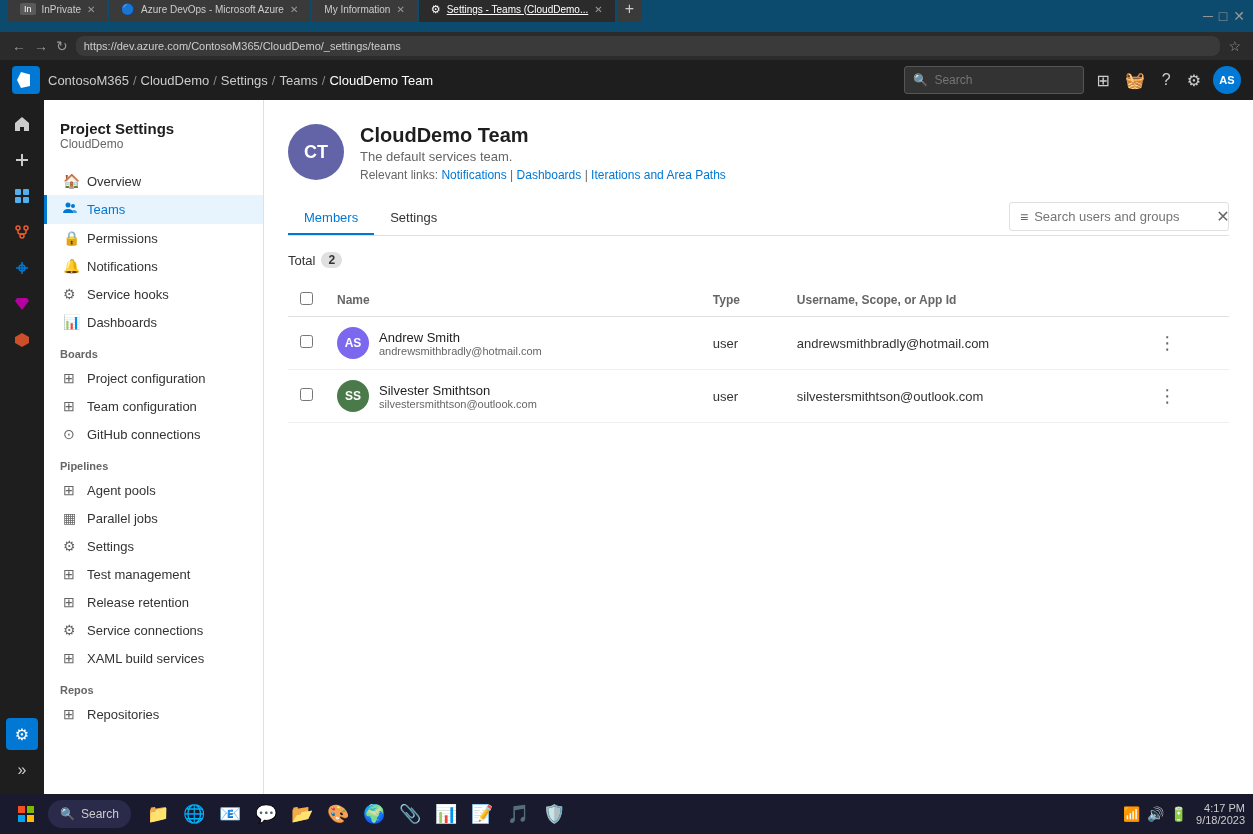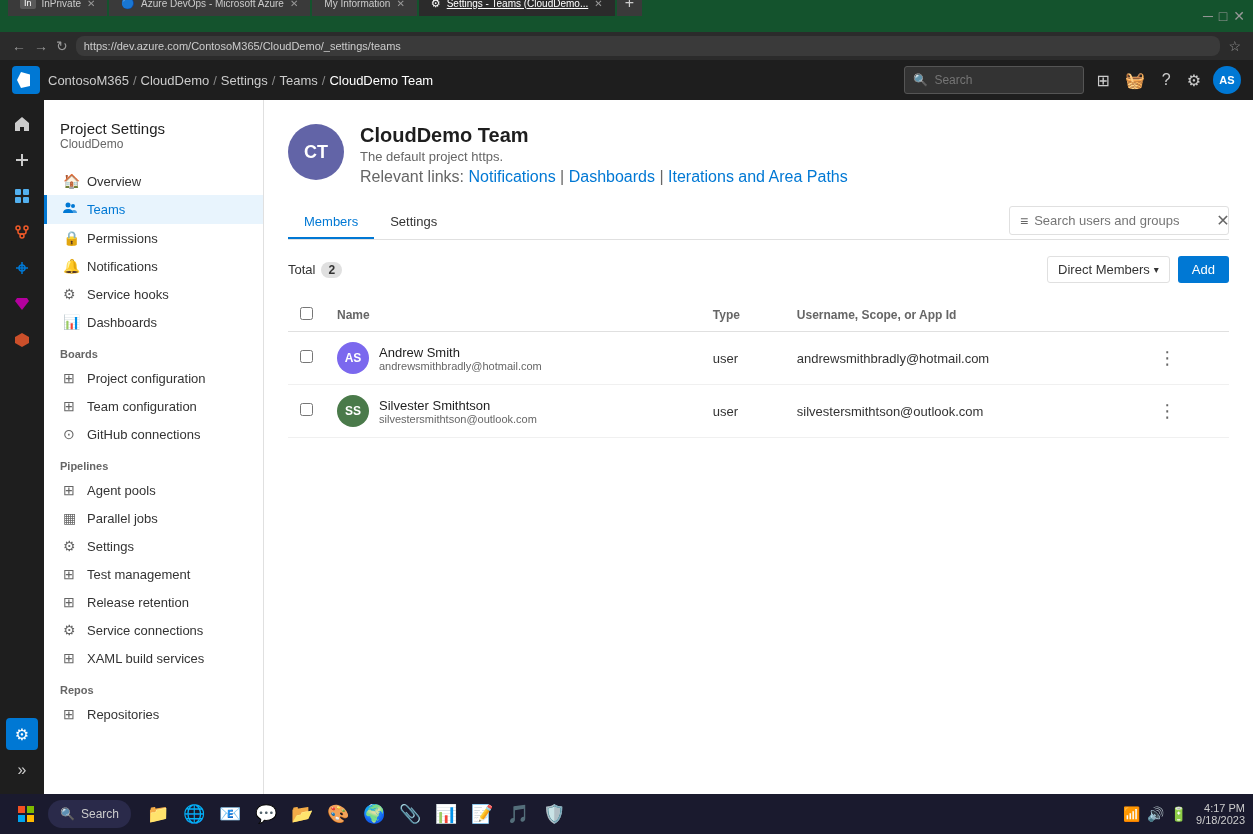--- a/index.html
+++ b/index.html
@@ -1,24 +1,24 @@
 <!DOCTYPE html>
 <html><head>
   <meta charset="utf-8">
   <style>
     * { box-sizing: border-box; margin: 0; padding: 0; }
     body { font-family: 'Segoe UI', Tahoma, Geneva, Verdana, sans-serif; font-size: 13px; background: #f3f2f1; overflow: hidden; }
 
     
     .browser-chrome {
-      background: #14532d;
+      background: #0c4a6e;
       height: 32px;
       display: flex;
       align-items: center;
-      padding: 16px 8px;
+      padding: 10px 8px;
       gap: 8px;
     }
     .browser-tabs {
       display: flex;
       align-items: flex-end;
       height: 100%;
       gap: 2px;
     }
     .tab {
       background: #3a3a3a;
@@ -200,21 +200,21 @@
       border-right: 1px solid #e0e0e0;
       overflow-y: auto;
       padding: 12px 0;
       flex-shrink: 0;
     }
     .sidebar-header {
       padding: 8px 16px 16px;
     }
     .sidebar-title {
       font-size: 15px;
-      font-weight: 400;
+      font-weight: 700;
       color: #1e1e1e;
     }
     .sidebar-subtitle {
       font-size: 12px;
       color: #666;
     }
     .sidebar-section-header {
       font-size: 11px;
       font-weight: 600;
       color: #666;
@@ -273,21 +273,21 @@
       font-weight: 600;
       color: #1e1e1e;
       margin-bottom: 2px;
     }
     .team-info p {
       font-size: 13px;
       color: #666;
       margin-bottom: 4px;
     }
     .relevant-links {
-      font-size: 16px;
+      font-size: 12px;
       color: #666;
     }
     .relevant-links a {
       color: #0078d4;
       text-decoration: none;
     }
 
     
     .tabs-bar {
       display: flex;
@@ -706,21 +706,21 @@
     </div>
 
     <div class="content-area">
 
       <div class="team-header">
         <div class="team-avatar">
           <span>CT</span>
         </div>
         <div class="team-info">
           <h1>CloudDemo Team</h1>
-          <p>The default project https.</p>
+          <p>The default services team.</p>
           <div class="relevant-links">
             <span>Relevant links:</span>
             <a href="#">Notifications</a>
             <span> | </span>
             <a href="#">Dashboards</a>
             <span> | </span>
             <a href="#">Iterations and Area Paths</a>
           </div>
         </div>
       </div>
@@ -739,29 +739,20 @@
           <input type="text" placeholder="Search users and groups" style="">
           <span class="clear-btn">✕</span>
         </div>
       </div>
       <div style="border-bottom:1px solid #e0e0e0;margin-bottom:16px;"></div>
 
       <div class="members-toolbar">
         <div class="total-badge">
           <span>Total</span>
           <span class="total-count">2</span>
-        </div>
-        <div class="toolbar-right">
-          <button class="dropdown-btn">
-            <span>Direct Members</span>
-            <span class="chevron">▾</span>
-          </button>
-          <button class="add-btn">
-            <span>Add</span>
-          </button>
         </div>
       </div>
 
       <table class="members-table">
         <thead>
           <tr>
             <th class="checkbox-cell">
               <input type="checkbox" style="">
             </th>
             <th>

